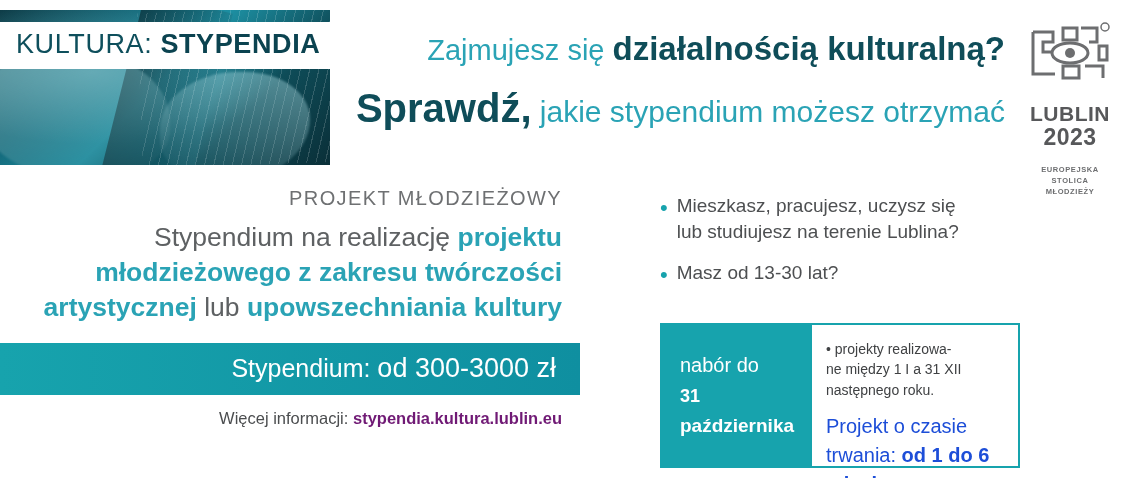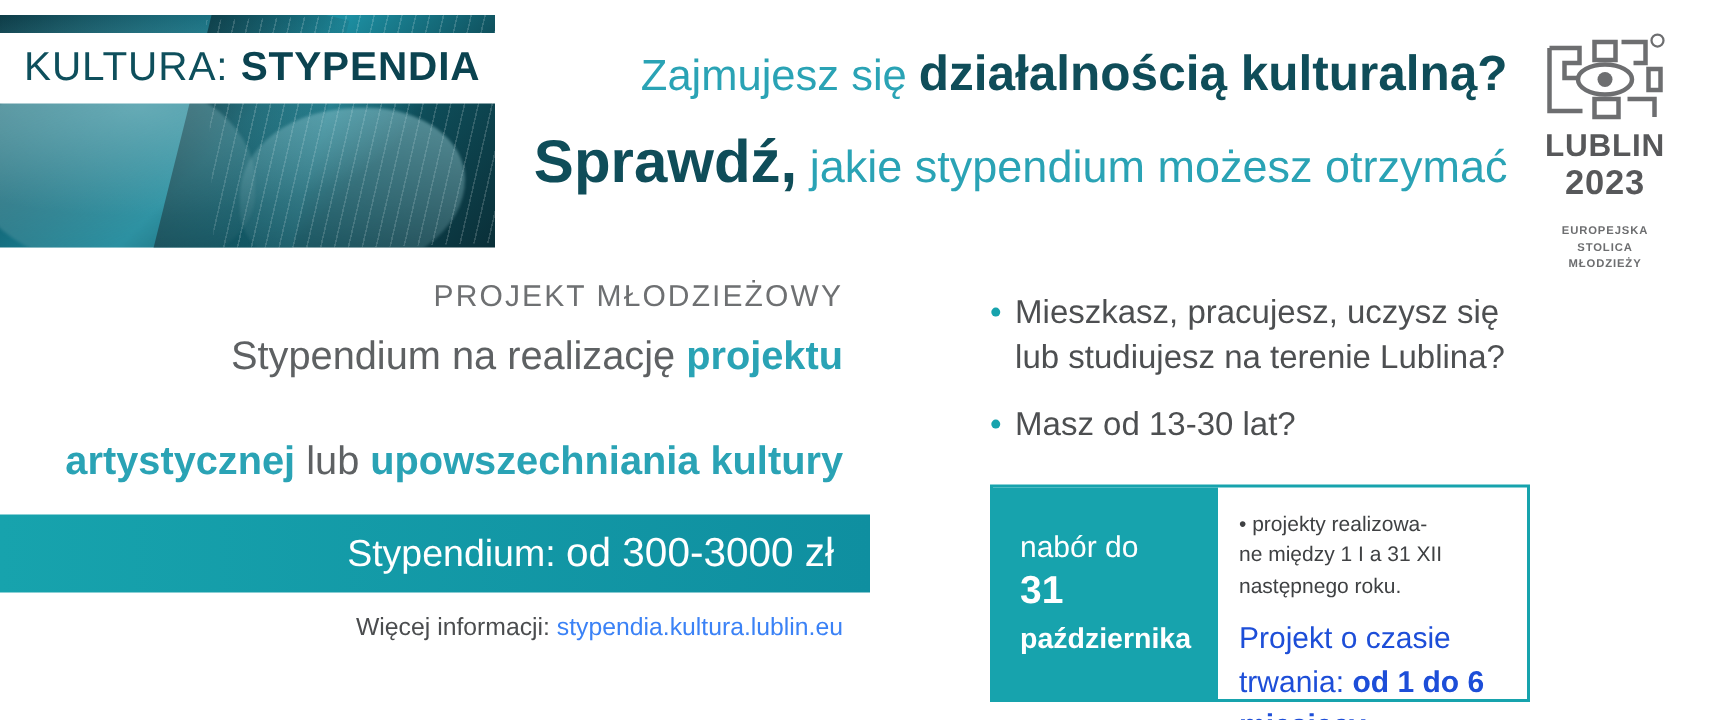--- a/index.html
+++ b/index.html
@@ -63,21 +63,21 @@
   .hl2 { margin-top: 16px; font-size: 30px; color: #2aa3b5; line-height: 1.2; }
   .hl2 b { font-size: 40px; font-weight: 700; color: #0f4d59; }
 
   
   .logo { position: absolute; right: 14px; top: 22px; width: 112px; text-align: center; }
   .logo .mark {
     width: 82px; height: 62px; margin: 0 auto;
     position: relative;
   }
   .logo .mark svg { display: block; }
-  .logo .lublin { font-size: 21px; font-weight: 700; color: #57585a; letter-spacing: .5px; margin-top: 2px; }
+  .logo .lublin { font-size: 21px; font-weight: 700; color: #57585a; letter-spacing: .5px; margin-top: 18px; }
   .logo .year { font-size: 23px; font-weight: 700; color: #57585a; letter-spacing: .5px; line-height: 1; }
   .logo .sub { font-size: 7.5px; font-weight: 700; color: #6d6e70; letter-spacing: .6px; line-height: 1.45; margin-top: 16px; }
 
   
   .main { position: absolute; top: 175px; left: 0; width: 100%; height: 305px; }
 
   .left { position: absolute; left: 0; top: 0; width: 580px; }
   .kicker {
     text-align: right; font-size: 20px; color: #6e7072; letter-spacing: 1.4px;
     padding-right: 18px; margin-top: 12px;
@@ -94,29 +94,29 @@
     display: flex; align-items: center; justify-content: flex-end;
     padding-right: 24px;
   }
   .amount-bar .t { color: #fff; font-size: 25px; }
   .amount-bar .t b { font-weight: 400; font-size: 27px; }
 
   .more {
     text-align: right; padding-right: 18px; margin-top: 14px;
     font-size: 16.5px; color: #4b4d4f;
   }
-  .more b { font-weight: 400; color: #3b82f6; }
+  .more b { font-weight: 700; color: #701a75; }
 
   .right { position: absolute; left: 660px; top: 0; width: 470px; }
   .bullets { margin-top: 18px; }
   .bullet { display: flex; margin-bottom: 16px; }
   .bullet .dot {
     color: #17a3ad; font-size: 22px; line-height: 1; margin-right: 9px; margin-top: 4px;
   }
-  .bullet .btxt { font-size: 22px; color: #4d4f51; line-height: 1.35; }
+  .bullet .btxt { font-size: 19px; color: #4d4f51; line-height: 1.35; }
 
   .infobox {
     position: absolute; left: 0; top: 148px; width: 360px; height: 145px;
     border: 2px solid #17a3ad; display: flex;
   }
   .infobox .leftpane {
     width: 150px; background: #17a3ad; color: #fff;
     display: flex; flex-direction: column; justify-content: center;
     padding-left: 18px;
   }
@@ -176,21 +176,21 @@
     </div>
   </div>
 
   <div class="main">
 
     <div class="left">
       <div class="kicker">PROJEKT MŁODZIEŻOWY</div>
 
       <div class="lead">
         <span>Stypendium na realizację </span><b>projektu</b><br>
-        <br>
+        <b>młodzieżowego z zakresu twórczości</b><br>
         <b>artystycznej</b><span> lub </span><b>upowszechniania kultury</b>
       </div>
 
       <div class="amount-bar">
         <div class="t"><span>Stypendium: </span><b>od 300-3000 zł</b></div>
       </div>
 
       <div class="more"><span>Więcej informacji: </span><b>stypendia.kultura.lublin.eu</b></div>
     </div>
 
@@ -203,21 +203,21 @@
         </div>
         <div class="bullet">
           <span class="dot">•</span>
           <span class="btxt" style="white-space:pre-line">Masz od 13-30 lat?</span>
         </div>
       </div>
 
       <div class="infobox">
         <div class="leftpane">
           <div class="l1">nabór do</div>
-          <div class="l2"><span style="font-size:26px">31</span> <span>października</span></div>
+          <div class="l2"><span style="font-size:18px">31</span> <span>października</span></div>
         </div>
         <div class="rightpane">
           <div class="rp" style="white-space:pre-line">• projekty realizowa-
 ne między 1 I a 31 XII
 następnego roku.</div>
           <div class="rp2"><span style="white-space:pre-line">Projekt o czasie
 trwania: </span><b style="white-space:pre-line">od 1 do 6
 miesięcy</b></div>
         </div>
       </div>

